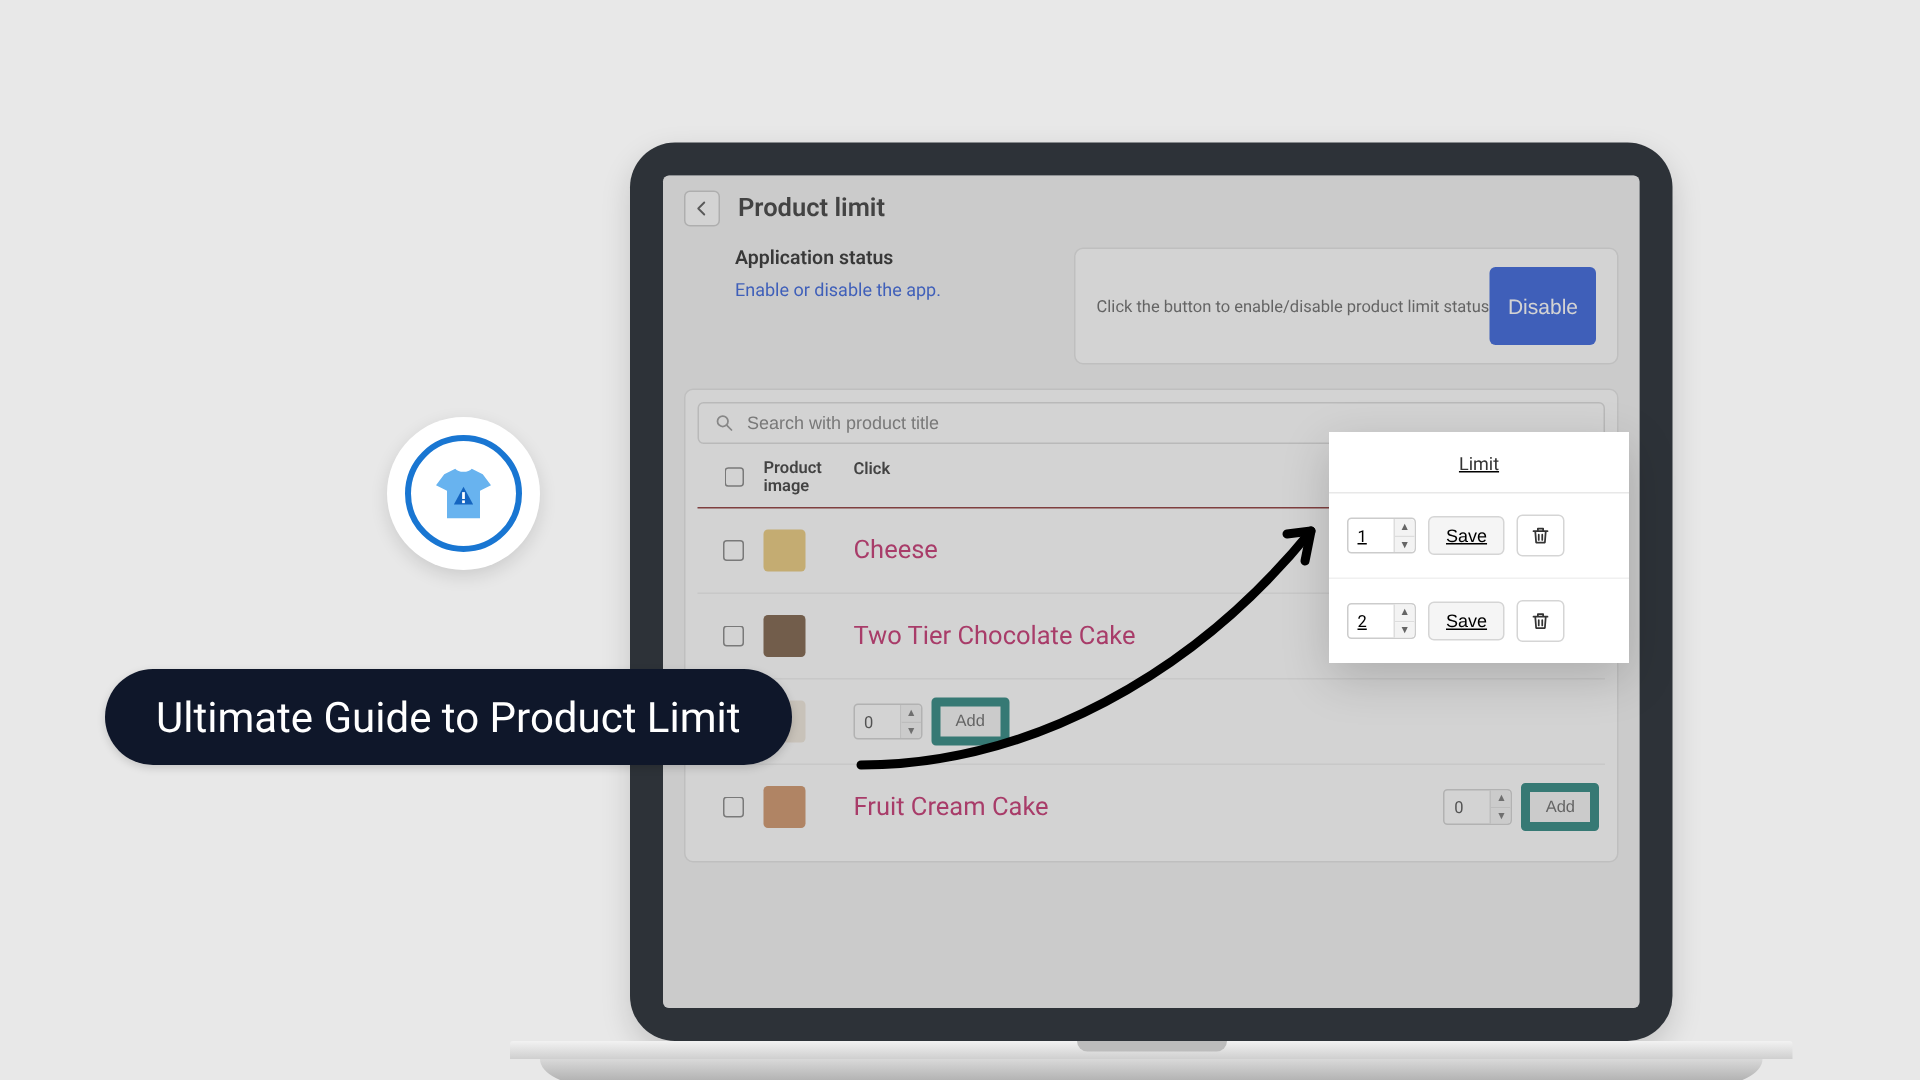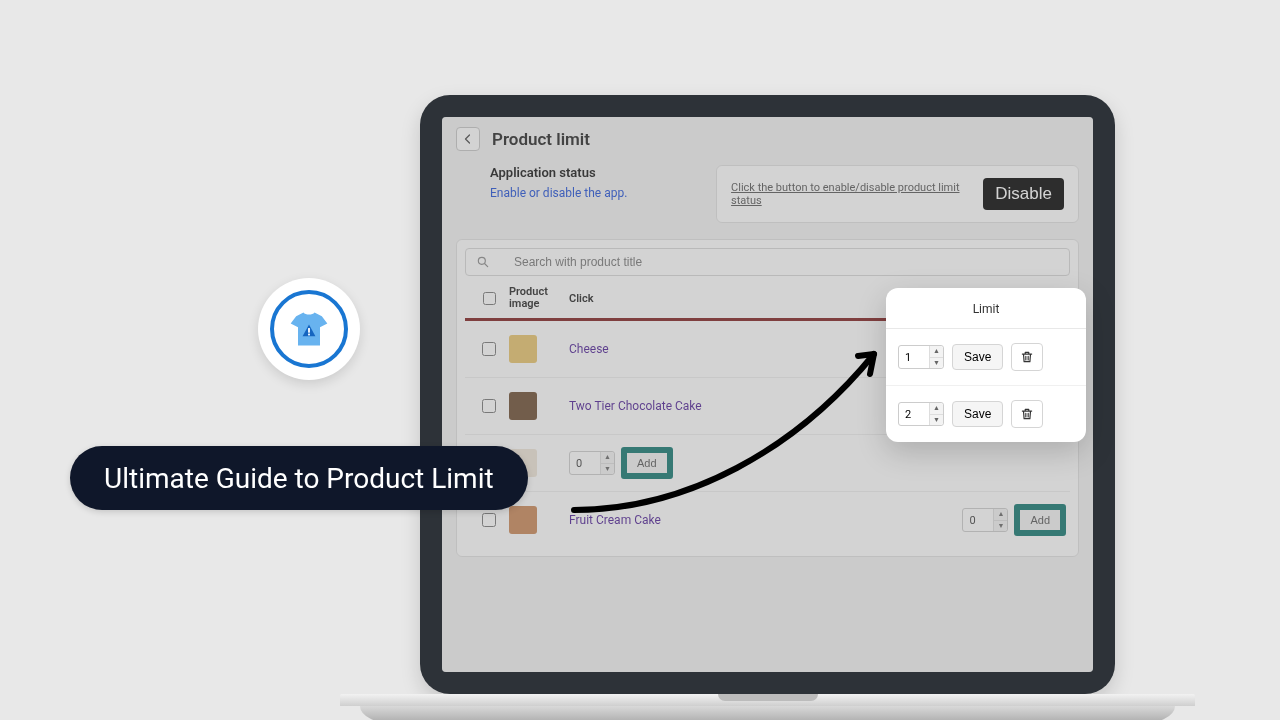--- a/index.html
+++ b/index.html
@@ -14,48 +14,48 @@
   
   .page{background:#f3f3f3;height:100%;border-radius:4px;overflow:hidden;font-size:12px;color:#3b3b3b;position:relative;}
   .page-header{display:flex;align-items:center;gap:12px;padding:10px 14px 14px;}
   .back{width:24px;height:24px;border:1px solid #c7c7c7;border-radius:4px;background:#fff;display:flex;align-items:center;justify-content:center;font-size:14px;color:#555;cursor:pointer;}
   .page-title{font-size:17px;font-weight:600;color:#222;}
   .status-card{margin:0 14px 16px;display:flex;gap:18px;}
   .status-left{flex:1;margin-left:34px;}
   .status-left h3{font-size:13px;font-weight:600;color:#111;margin-bottom:6px;}
   .status-left p{font-size:12px;color:#1d4ed8;}
   .status-right{flex:1.6;background:#fff;border:1px solid #e1e1e1;border-radius:6px;padding:12px 14px;display:flex;align-items:center;justify-content:space-between;}
-  .status-right span{font-size:11px;color:#555;text-decoration:underline;}
-  .disable-btn{background:#000000;color:#fff;border:none;border-radius:4px;padding:6px 12px;font-size:17px;cursor:pointer;}
+  .status-right span{font-size:11px;color:#555;}
+  .disable-btn{background:#1d4ed8;color:#fff;border:none;border-radius:4px;padding:18px 12px;font-size:14px;cursor:pointer;}
   .table-card{margin:0 14px;background:#fff;border:1px solid #e1e1e1;border-radius:6px;padding:8px;}
-  .search{border:1px solid #d8d8d8;border-radius:4px;display:flex;align-items:center;padding:6px 10px;gap:24px;justify-content:flex-end;}
+  .search{border:1px solid #d8d8d8;border-radius:4px;display:flex;align-items:center;padding:6px 10px;gap:8px;justify-content:flex-end;}
   .search input{border:none;outline:none;flex:1;font-size:12px;background:transparent;}
-  .thead{display:flex;align-items:center;padding:10px 4px 8px;border-bottom:3px solid #7f1d1d;}
+  .thead{display:flex;padding:10px 4px 8px;border-bottom:1px solid #7f1d1d;}
   .thead .th1{width:40px;display:flex;justify-content:center;}
   .thead .th2{width:60px;font-size:11px;font-weight:600;color:#222;line-height:1.1;}
   .thead .th3{font-size:11px;font-weight:600;color:#222;}
   .row{display:flex;align-items:center;padding:12px 4px;border-bottom:1px solid #eee;}
   .row:last-child{border-bottom:none;}
   .cb{width:40px;display:flex;justify-content:center;}
   .cb input{width:14px;height:14px;}
   .img{width:60px;}
   .thumb{width:28px;height:28px;border-radius:3px;}
-  .title{flex:1;font-size:12px;color:#4c1d95;}
+  .title{flex:1;font-size:17px;color:#be185d;}
   .limit{display:flex;align-items:center;gap:6px;}
   .num{width:46px;height:24px;border:1px solid #ccc;border-radius:3px;display:flex;align-items:center;position:relative;background:#fff;}
   .num span{padding-left:6px;font-size:11px;}
   .spin{position:absolute;right:0;top:0;bottom:0;width:14px;display:flex;flex-direction:column;border-left:1px solid #ddd;}
   .spin div{flex:1;display:flex;align-items:center;justify-content:center;font-size:7px;color:#666;background:#f3f3f3;}
   .spin div:first-child{border-bottom:1px solid #ddd;border-top-right-radius:3px;}
   .spin div:last-child{border-bottom-right-radius:3px;}
   .addbtn{border:6px solid #0f766e;background:#f3f3f3;border-radius:3px;padding:4px 10px;font-size:11px;color:#555;cursor:pointer;}
   
   .dim{position:absolute;inset:0;background:rgba(130,130,130,.35);pointer-events:none;}
   
-  .popover{position:absolute;left:886px;top:288px;width:200px;background:#fff;border-radius:12px;box-shadow:0 10px 30px rgba(0,0,0,.18);z-index:5;overflow:hidden;}
+  .popover{position:absolute;left:886px;top:288px;width:200px;background:#fff;border-radius:0;box-shadow:0 10px 30px rgba(0,0,0,.18);z-index:5;overflow:hidden;text-decoration:underline;}
   .popover .ph{font-size:12px;color:#333;text-align:center;padding:14px 0 12px;}
   .popover .divider{height:1px;background:#e8e8e8;}
   .popover .prow{display:flex;align-items:center;gap:8px;padding:14px 12px;border-bottom:1px solid #f0f0f0;}
   .popover .prow:last-child{border-bottom:none;}
   .save{border:1px solid #d5d5d5;background:#f5f5f5;border-radius:4px;padding:5px 11px;font-size:12px;cursor:pointer;}
   .trash{width:32px;height:28px;border:1px solid #d5d5d5;border-radius:4px;background:#fff;display:flex;align-items:center;justify-content:center;cursor:pointer;}
   
   .badge{position:absolute;left:258px;top:278px;width:102px;height:102px;border-radius:50%;background:#fff;box-shadow:0 4px 12px rgba(0,0,0,.12);display:flex;align-items:center;justify-content:center;z-index:6;}
   .badge .ring{width:78px;height:78px;border-radius:50%;border:4px solid #1976d2;display:flex;align-items:center;justify-content:center;}
   

